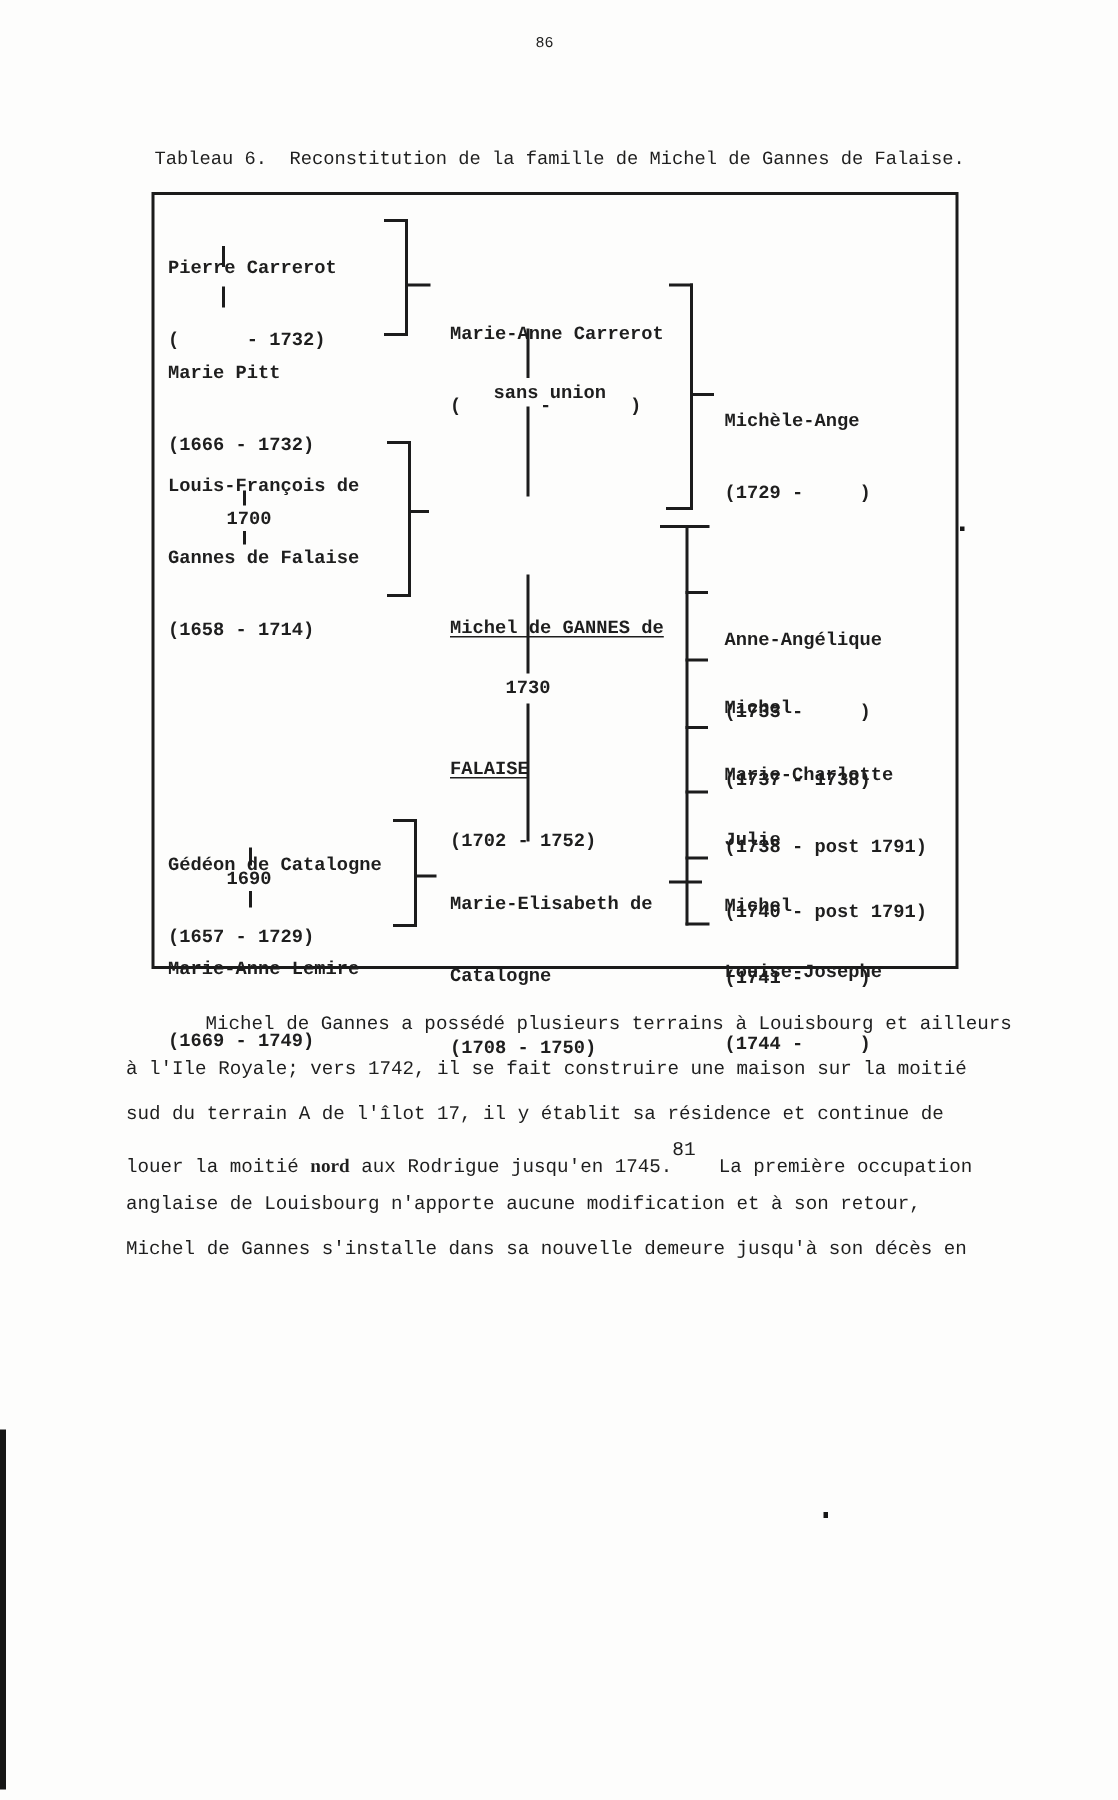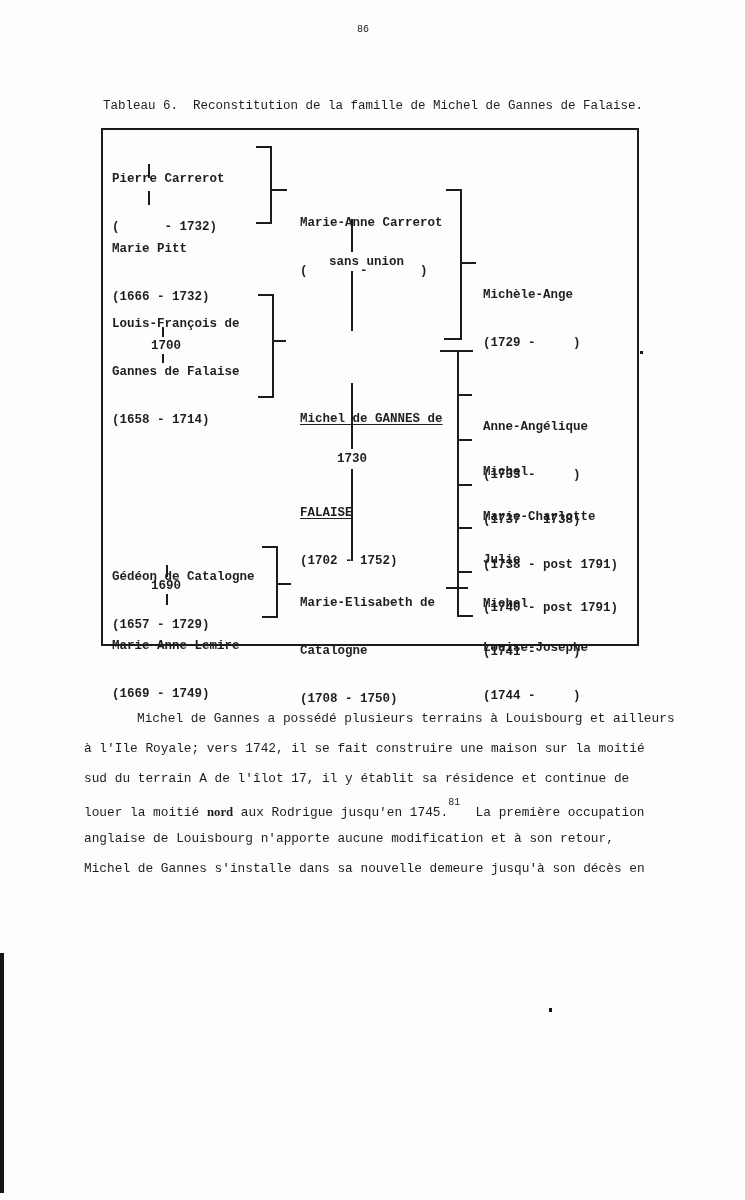--- a/index.html
+++ b/index.html
@@ -11,23 +11,23 @@
     color:#1e1e1e;
   }
   .t { position:absolute; font-size:12.5px; line-height:16px; white-space:pre;font-weight:bold; }
   .ln { position:absolute; background:#1c1c1c; }
   .box { position:absolute; border:2px solid #1b1b1b; background:transparent; }
   .u { text-decoration:underline; text-underline-offset:2px;margin-top:46px; }
   .caption { position:absolute; font-size:12.5px; white-space:pre; }
   .pagenum { position:absolute; font-size:10px; }
   .para { position:absolute; font-size:12.8px; }
   .para .pline { height:30px; line-height:30px; white-space:pre; }
-  .indent { text-indent:53px;margin-top:36px; }
+  .indent { text-indent:53px; }
   .bold { font-weight:bold;font-family:Liberation Serif, serif; }
-  sup.fn { font-size:10px; position:relative; top:-6px; }
+  sup.fn { font-size:13px; position:relative; top:-6px; }
   .artifact { position:absolute; background:#161616; }
 </style>
 </head>
 <body>
 
 <div class="page">
 
   <div class="pagenum" style="left:357px; top:24px;">86</div>
 
   <div class="caption" style="left:103px; top:99px;">Tableau 6.  Reconstitution de la famille de Michel de Gannes de Falaise.</div>
@@ -114,21 +114,21 @@
   <div class="ln" style="left:440px; top:350px; width:33px; height:2px;"></div>
   <div class="ln" style="left:457px; top:350px; width:2px; height:267px;"></div>
   <div class="ln" style="left:457px; top:394px; width:15px; height:2px;"></div>
   <div class="ln" style="left:457px; top:439px; width:15px; height:2px;"></div>
   <div class="ln" style="left:457px; top:484px; width:15px; height:2px;"></div>
   <div class="ln" style="left:457px; top:527px; width:15px; height:2px;"></div>
   <div class="ln" style="left:457px; top:571px; width:15px; height:2px;"></div>
   <div class="ln" style="left:457px; top:615px; width:16px; height:2px;"></div>
   <div class="ln" style="left:446px; top:587px; width:22px; height:2px;"></div>
 
-  <div class="t" style="left:483px; top:255px;">
+  <div class="t" style="left:483px; top:241px;">
     <div>Michèle-Ange</div>
     <div>(1729 -     )</div>
   </div>
   <div class="t" style="left:483px; top:387px;">
     <div>Anne-Angélique</div>
     <div>(1733 -     )</div>
   </div>
   <div class="t" style="left:483px; top:432px;">
     <div>Michel</div>
     <div>(1737 - 1738)</div>

